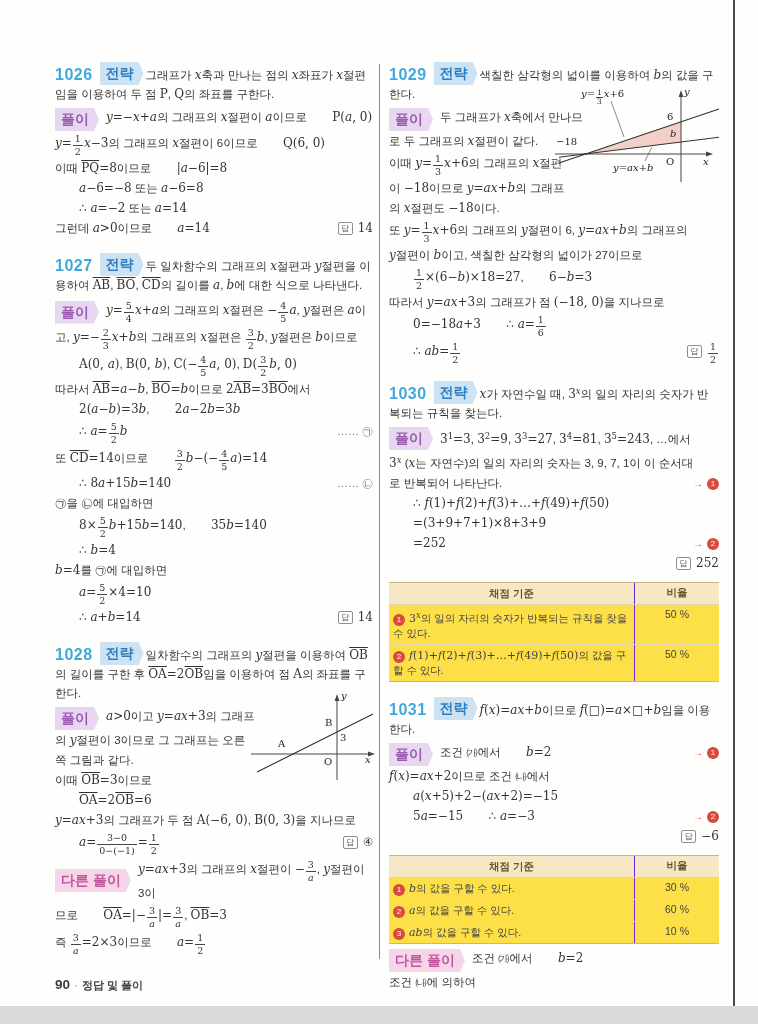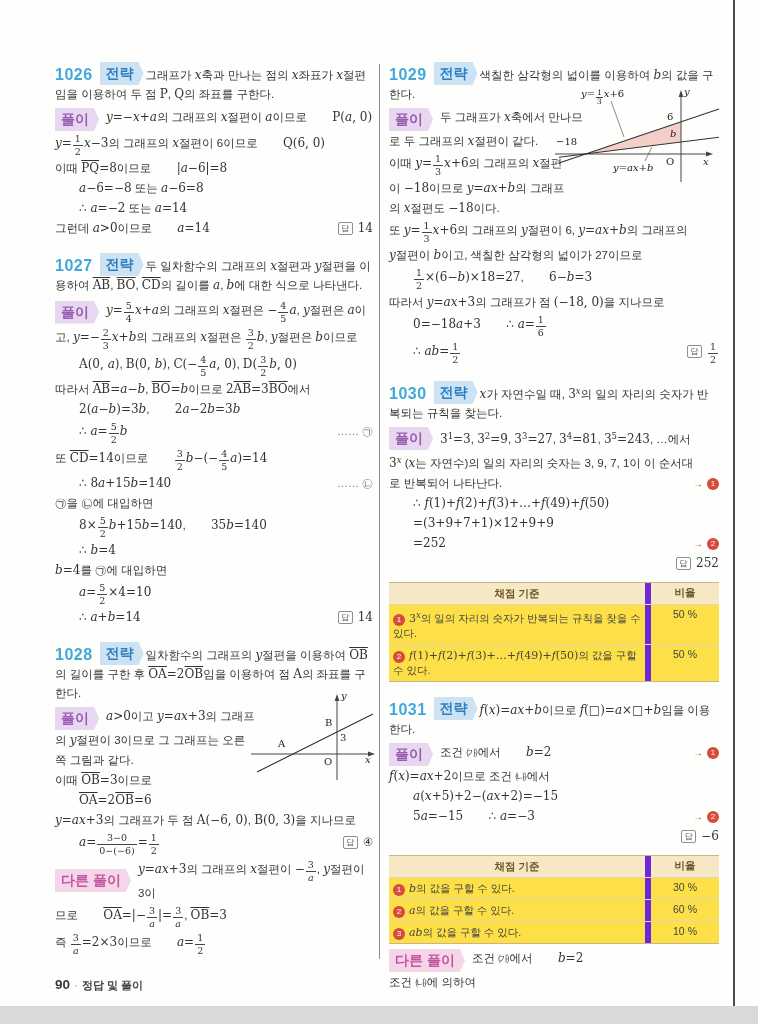--- a/index.html
+++ b/index.html
@@ -49,21 +49,21 @@
       font-size:8px;line-height:12px;text-align:center;margin-left:4px;font-family:"Liberation Sans",sans-serif;
       vertical-align:1px;}
   .dm{color:#d84b3c;font-size:10px;}
 
   .gtable{margin:9px 0 5px;border-top:1.5px solid #c9b687;border-bottom:1.5px solid #c9b687;font-size:10.5px;}
   .gt-head{display:flex;background:#f6e8c4;font-weight:bold;color:#6a5527;}
   .gt-head .gt-text{text-align:center;}
   .gt-head .gt-pct{font-weight:bold;}
   .gt-row{display:flex;background:#fde047;border-top:1px solid #e3d6b6;color:#444;}
   .gt-text{flex:1;padding:3px 4px;line-height:15px;}
-  .gt-pct{width:52px;text-align:center;padding:3px 8px;border-left:6px solid #6d28d9;}
+  .gt-pct{width:52px;text-align:center;padding:3px 16px;border-left:1px solid #6d28d9;}
   .gt-row .rc{margin:0 4px 0 0;vertical-align:0;}
   .gt-row .m{font-size:11px;}
 
   .fig{position:absolute;right:-4px;}
   .figlab{position:absolute;font-size:9.5px;color:#222;line-height:11px;white-space:nowrap;}
   .figlab .m{font-size:10px;}
   .figlab .fr .fn,.figlab .fr .fd{font-size:7.5px;padding:0 1px;}
   .fig svg .ax{stroke:#444;stroke-width:1;}
   .fig svg .gl{stroke:#333;stroke-width:1.1;}
   .fig svg .ld{stroke:#555;stroke-width:0.7;}
@@ -176,21 +176,21 @@
           <div class="line">
             <span class="lt">이때 <span class="m"><span class="ovl">OB</span>=3</span>이므로</span>
           </div>
           <div class="line ind">
             <span class="lt"><span class="m"><span class="ovl">OA</span>=2<span class="ovl">OB</span>=6</span></span>
           </div>
           <div class="line">
             <span class="lt"><span class="m"><i>y</i>=<i>a</i><i>x</i>+3</span>의 그래프가 두 점 <span class="m">A(−6, 0)</span>, <span class="m">B(0, 3)</span>을 지나므로</span>
           </div>
           <div class="line ind">
-            <span class="lt"><span class="m"><i>a</i>=<span class="fr"><span class="fn">3−0</span><span class="fd">0−(−6)</span></span>=<span class="fr"><span class="fn">1</span><span class="fd">2</span></span></span></span>
+            <span class="lt"><span class="m"><i>a</i>=<span class="fr"><span class="fn">3−0</span><span class="fd">0−(−1)</span></span>=<span class="fr"><span class="fn">1</span><span class="fd">2</span></span></span></span>
             <span class="lr"><span class="ansbox">답</span>④</span>
           </div>
           <div class="line">
             <span class="badge b-alt">다른 풀이</span>
             <span class="lt"><span class="m"><i>y</i>=<i>a</i><i>x</i>+3</span>의 그래프의 <span class="m"><i>x</i></span>절편이 <span class="m">−<span class="fr"><span class="fn">3</span><span class="fd"><i>a</i></span></span></span>, <span class="m"><i>y</i></span>절편이 3이</span>
           </div>
           <div class="line">
             <span class="lt">므로</span>
             <span class="lg"><span class="m"><span class="ovl">OA</span>=|−<span class="fr"><span class="fn">3</span><span class="fd"><i>a</i></span></span>|=<span class="fr"><span class="fn">3</span><span class="fd"><i>a</i></span></span></span>, <span class="m"><span class="ovl">OB</span>=3</span></span>
           </div>
@@ -262,21 +262,21 @@
             <span class="lt"><span class="m">3<sup><i>x</i></sup></span> (<span class="m"><i>x</i></span>는 자연수)의 일의 자리의 숫자는 3, 9, 7, 1이 이 순서대</span>
           </div>
           <div class="line">
             <span class="lt">로 반복되어 나타난다.</span>
             <span class="lr"><span class="dm">→</span><span class="rc">1</span></span>
           </div>
           <div class="line ind">
             <span class="lt"><span class="m">∴ <i>f</i>(1)+<i>f</i>(2)+<i>f</i>(3)+…+<i>f</i>(49)+<i>f</i>(50)</span></span>
           </div>
           <div class="line ind">
-            <span class="lt"><span class="m">=(3+9+7+1)×12+9+9</span></span>
+            <span class="lt"><span class="m">=(3+9+7+1)×8+3+9</span></span>
           </div>
           <div class="line ind">
             <span class="lt"><span class="m">=252</span></span>
             <span class="lr"><span class="dm">→</span><span class="rc">2</span></span>
           </div>
           <div class="line">
             <span class="lr"><span class="ansbox">답</span><span class="m">252</span></span>
           </div>
           <div class="gtable">
             <div class="gt-head">

